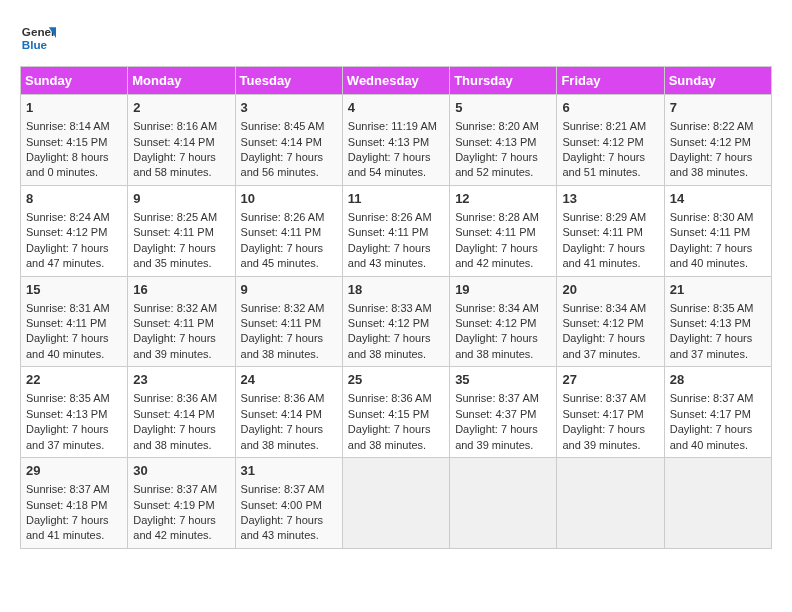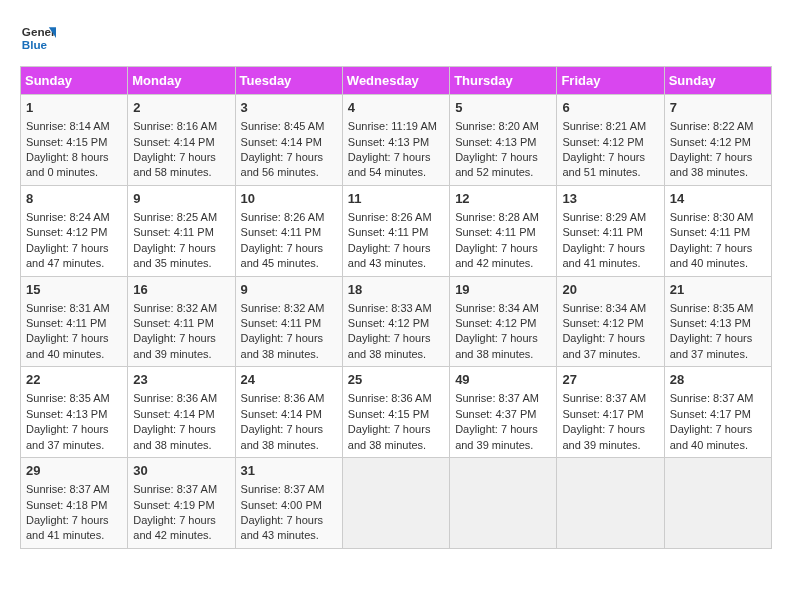--- a/index.html
+++ b/index.html
@@ -274,21 +274,21 @@
           <div>and 38 minutes.</div>
         </td>
         <td>
           <span class="day-num">25</span>
           <div>Sunrise: 8:36 AM</div>
           <div>Sunset: 4:15 PM</div>
           <div>Daylight: 7 hours</div>
           <div>and 38 minutes.</div>
         </td>
         <td>
-          <span class="day-num">49</span>
+          <span class="day-num">35</span>
           <div>Sunrise: 8:37 AM</div>
           <div>Sunset: 4:37 PM</div>
           <div>Daylight: 7 hours</div>
           <div>and 39 minutes.</div>
         </td>
         <td>
           <span class="day-num">27</span>
           <div>Sunrise: 8:37 AM</div>
           <div>Sunset: 4:17 PM</div>
           <div>Daylight: 7 hours</div>

